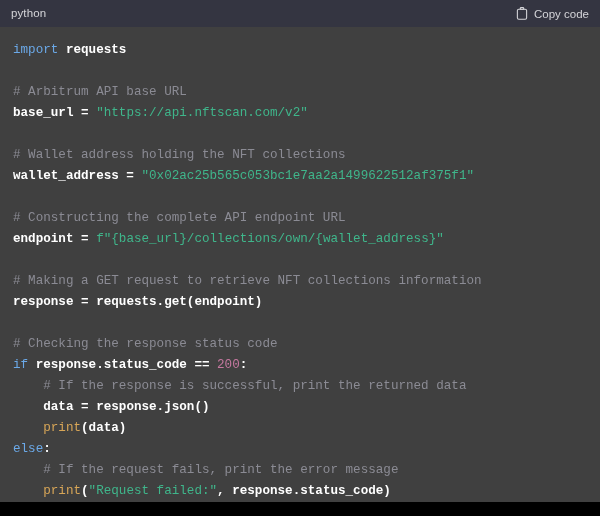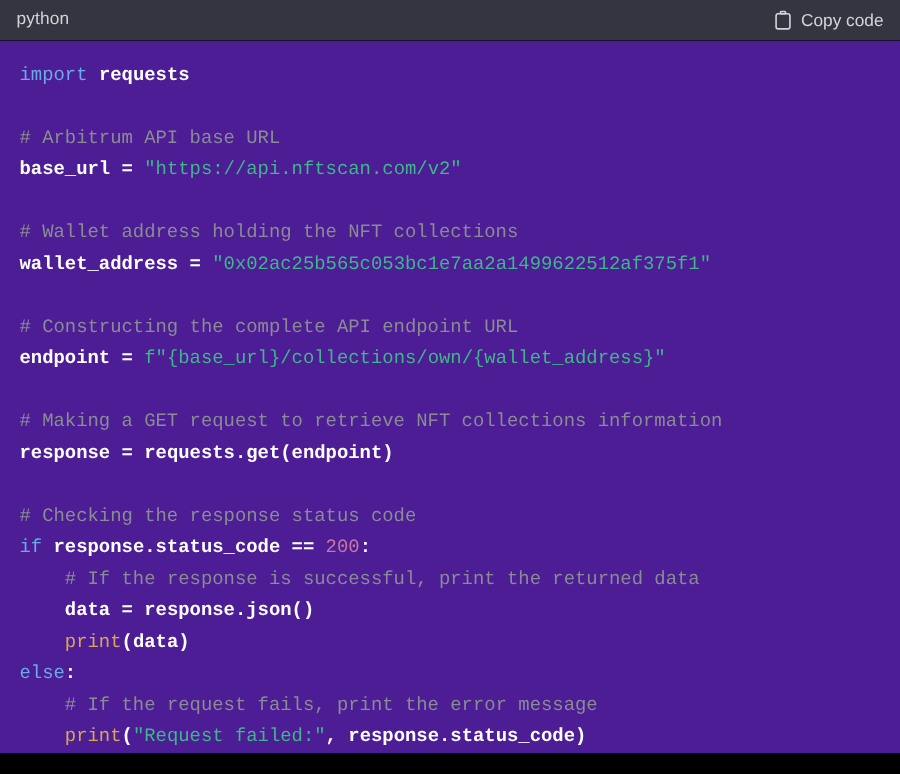--- a/index.html
+++ b/index.html
@@ -68,21 +68,21 @@
   #code-scroll {
     flex: 1 1 auto;
     background: #000000;
     overflow: hidden;
     position: relative;
   }
 
   pre#code-pre {
     margin: 0;
     padding: 13px 0 0 13px;
-    background: #4c1d95;
+    background: #404040;
     font-family: "Liberation Mono", "DejaVu Sans Mono", monospace;
     font-size: 12.6px;
     line-height: 21px;
     white-space: pre;
     tab-size: 4;
   }
 
   .ln { display: block; height: 21px; }
 
   

